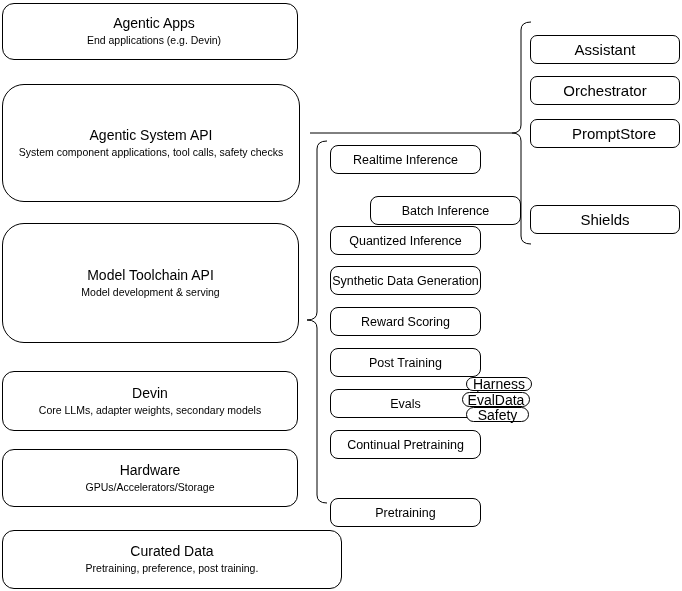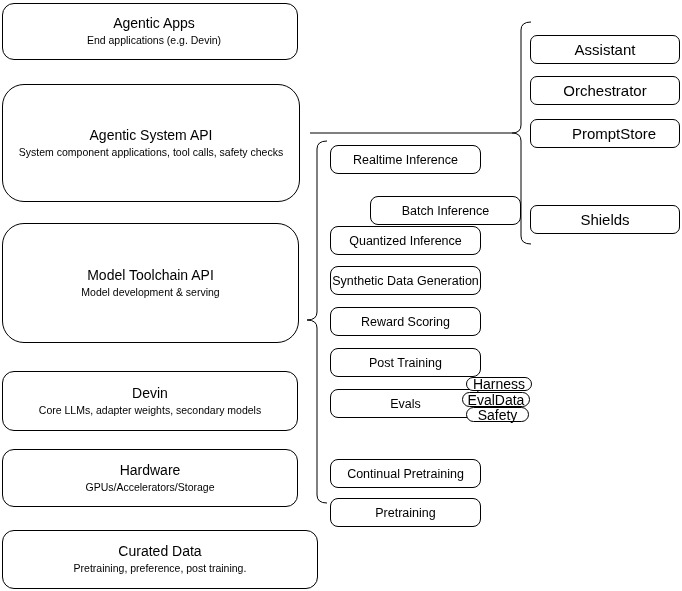--- a/index.html
+++ b/index.html
@@ -54,24 +54,24 @@
   svg.overlay{
     position:absolute;left:0;top:0;
     z-index:3;pointer-events:none;
   }
   
   #b1{left:2px;top:3px;width:296px;height:57px;border-radius:12px;padding-left:8px;}
   #b2{left:2px;top:84px;width:298px;height:118px;border-radius:22px;}
   #b3{left:2px;top:223px;width:297px;height:120px;border-radius:22px;text-align:right;}
   #b4{left:2px;top:371px;width:296px;height:60px;border-radius:12px;}
   #b5{left:2px;top:449px;width:296px;height:58px;border-radius:12px;}
-  #b6{left:2px;top:530px;width:316px;height:59px;border-radius:12px;}
+  #b6{left:2px;top:530px;width:340px;height:59px;border-radius:12px;}
   
   #m0{top:145px;}#m1{top:196px;margin-left:40px;}#m2{top:226px;}#m3{top:266px;}#m4{top:307px;}
-  #m5{top:348px;}#m6{top:389px;}#m7{top:430px;margin-top:29px;}#m8{top:470px;margin-top:28px;}
+  #m5{top:348px;}#m6{top:389px;}#m7{top:430px;}#m8{top:470px;margin-top:28px;}
   
   #r0{top:35px;}#r1{top:76px;}#r2{top:119px;padding-left:18px;}#r3{top:162px;}#r4{top:205px;}
   
   #p0{left:466px;top:377px;width:66px;height:14px;}
   #p1{left:462px;top:392px;width:68px;height:15px;}
   #p2{left:466px;top:407px;width:63px;height:15px;}
 </style>
 </head>
 <body>
 

